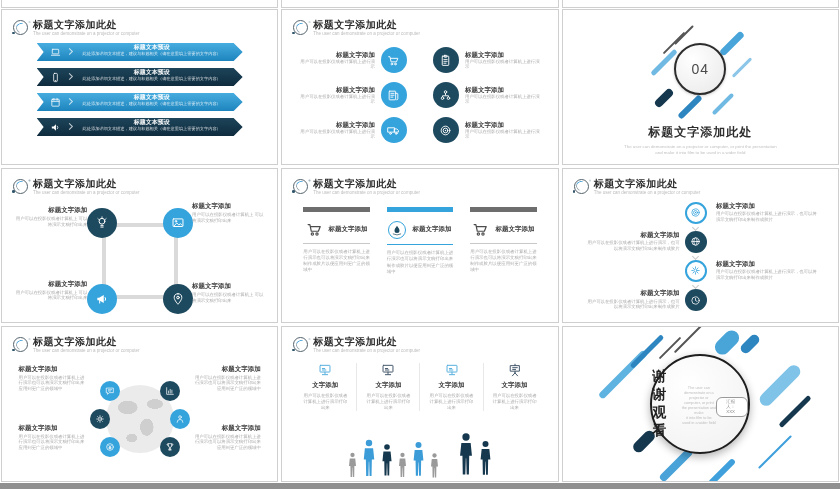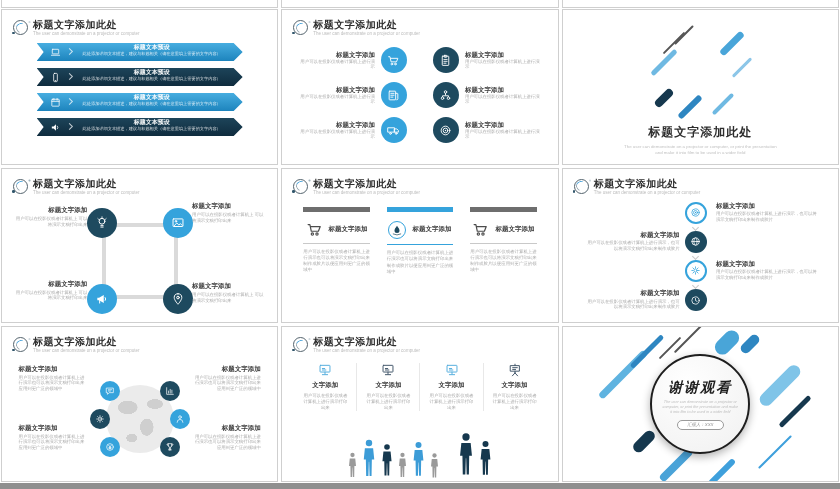--- a/index.html
+++ b/index.html
@@ -127,21 +127,21 @@
   .s8col .ic8{margin-bottom:4px;}
   .s8col .ttl{font-size:6.5px;margin-bottom:3px;}
   .s8col .dsc{font-size:4.4px;line-height:5.8px;}
   .people{position:absolute;bottom:3px;left:50%;transform:translateX(-50%);display:flex;align-items:flex-end;gap:4px;}
   .people svg{display:block;}
 
   
   .s9{overflow:hidden;}
   .s9c{position:absolute;left:50%;top:50%;transform:translate(-50%,-50%);width:100px;height:100px;border-radius:50%;
     border:2.5px solid #1e1e1e;background:radial-gradient(circle at 38% 30%,#ffffff,#f0f0f0);box-shadow:0 3px 8px rgba(0,0,0,.3);
-    display:flex;flex-direction:column;align-items:center;justify-content:center;z-index:3;font-style:italic;}
+    display:flex;align-items:center;justify-content:center;z-index:3;}
   .s9t{font-size:14px;font-weight:bold;color:#1f1f1f;letter-spacing:2px;}
   .s9s{font-size:3.8px;color:#bdbdbd;text-align:center;line-height:5px;margin-top:3px;}
   .s9p{margin-top:5px;border:1px solid #9a9a9a;border-radius:6px;padding:1.5px 9px;font-size:4.4px;color:#8a8a8a;background:#fff;}
 
   .icw{display:flex;align-items:center;justify-content:center;}
   svg.ic{stroke:currentColor;fill:none;stroke-width:1.7;stroke-linecap:round;stroke-linejoin:round;}
 </style>
 </head>
 <body>
 
@@ -412,20 +412,21 @@
     <div class="sl s3">
       <div class="s3dec">
         <span class="cap" style="left:2px;top:34px;width:34px;height:5px;background:#6fb9e2;"></span>
         <span class="cap" style="left:14px;top:16px;width:30px;height:2px;background:#555;"></span>
         <span class="cap" style="left:26px;top:8px;width:26px;height:2px;background:#555;"></span>
         <span class="cap" style="right:8px;top:14px;width:30px;height:7px;background:#49a5d9;"></span>
         <span class="cap" style="right:0px;top:40px;width:26px;height:3px;background:#8cc6e8;"></span>
         <span class="cap" style="left:8px;bottom:10px;width:22px;height:8px;background:#16384e;"></span>
         <span class="cap" style="left:30px;bottom:2px;width:30px;height:6px;background:#2e86c1;"></span>
         <span class="cap" style="right:18px;bottom:6px;width:28px;height:4px;background:#6fb9e2;"></span>
+        <div class="s3num">04</div>
       </div>
       <div class="s3t">标题文字添加此处</div>
       <div class="s3s">
         <div>The user can demonstrate on a projector or computer, or print the presentation</div>
         <div>and make it into film to be used in a wider field</div>
       </div>
     </div>
 
     <div class="sl">
       <div class="head">

